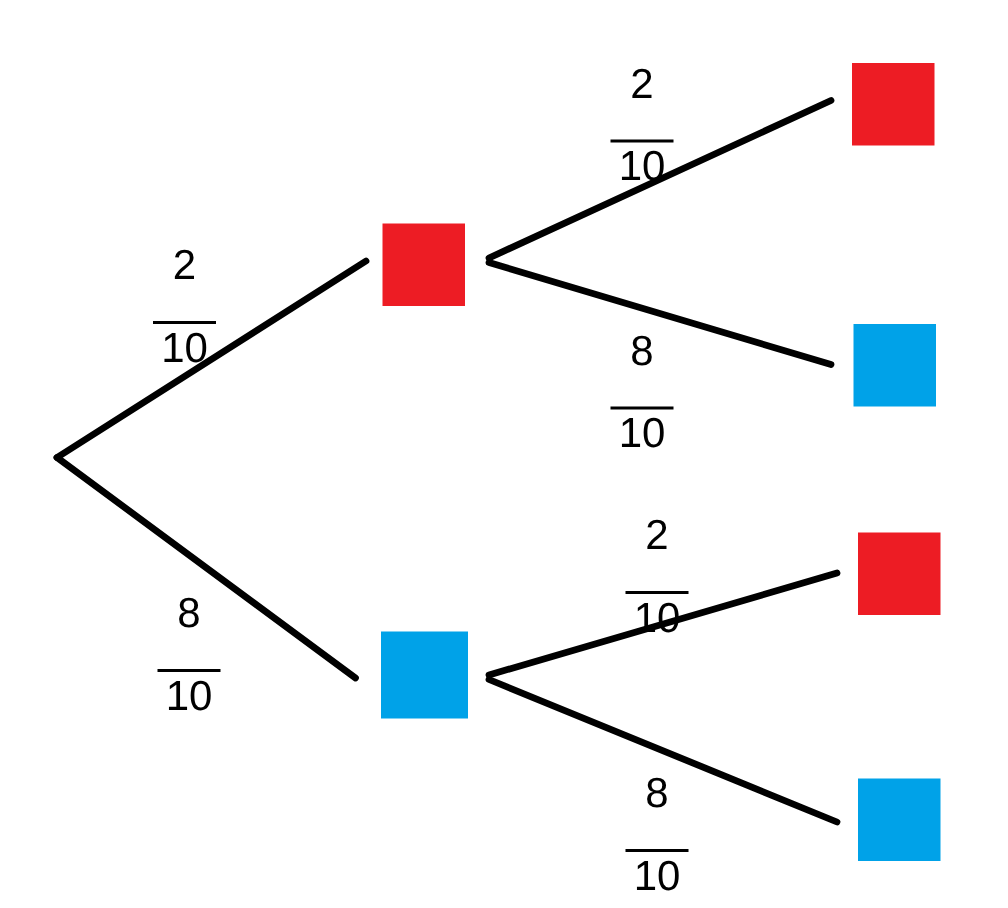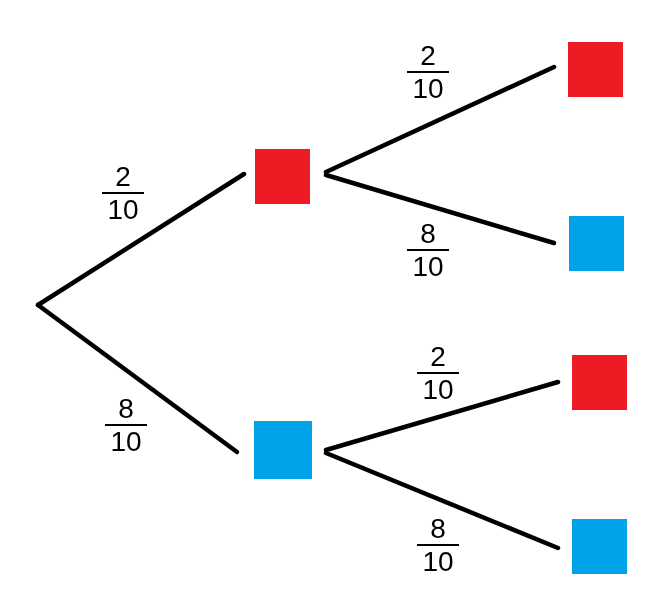--- a/index.html
+++ b/index.html
@@ -38,20 +38,21 @@
     line-height: 1;
   }
   .fraction .num {
     display: block;
     line-height: 30px;
   }
   .fraction .den {
     display: block;
     border-top: 2px solid #000000;
     line-height: 32px;
+    margin-top: 22px;
   }
   
   #frac-first-red   { left: 102px; top: 162px; }
   #frac-first-blue  { left: 105px; top: 394px; }
   #frac-red-red     { left: 407px; top: 41px;  }
   #frac-red-blue    { left: 407px; top: 219px; }
   #frac-blue-red    { left: 417px; top: 342px; }
   #frac-blue-blue   { left: 417px; top: 514px; }
 
   #node-red-level1  { left: 255px; top: 149px; }

